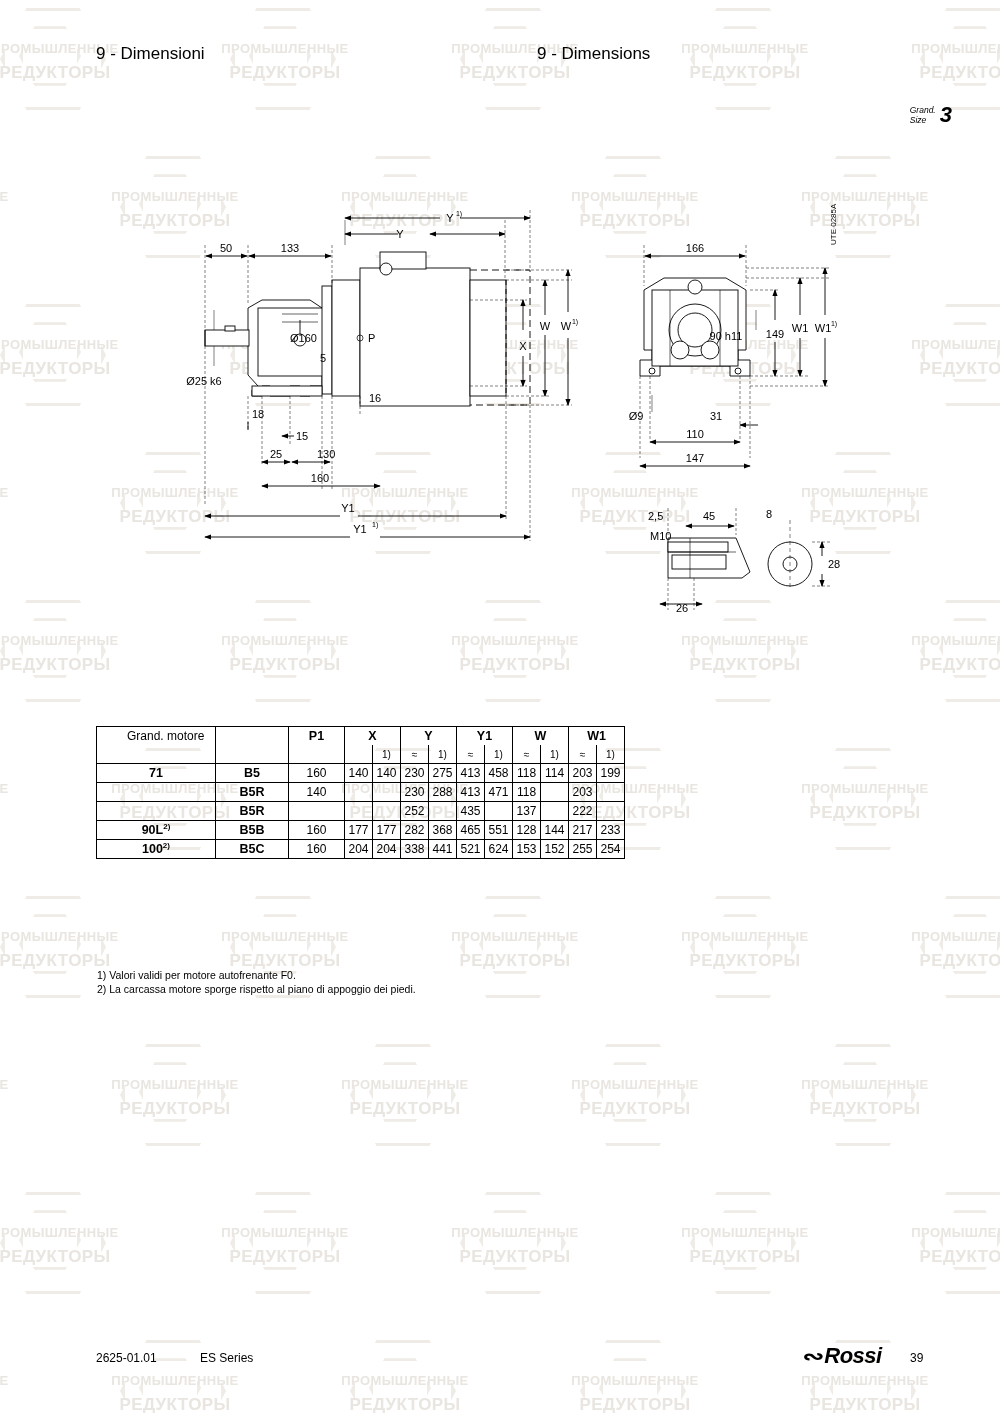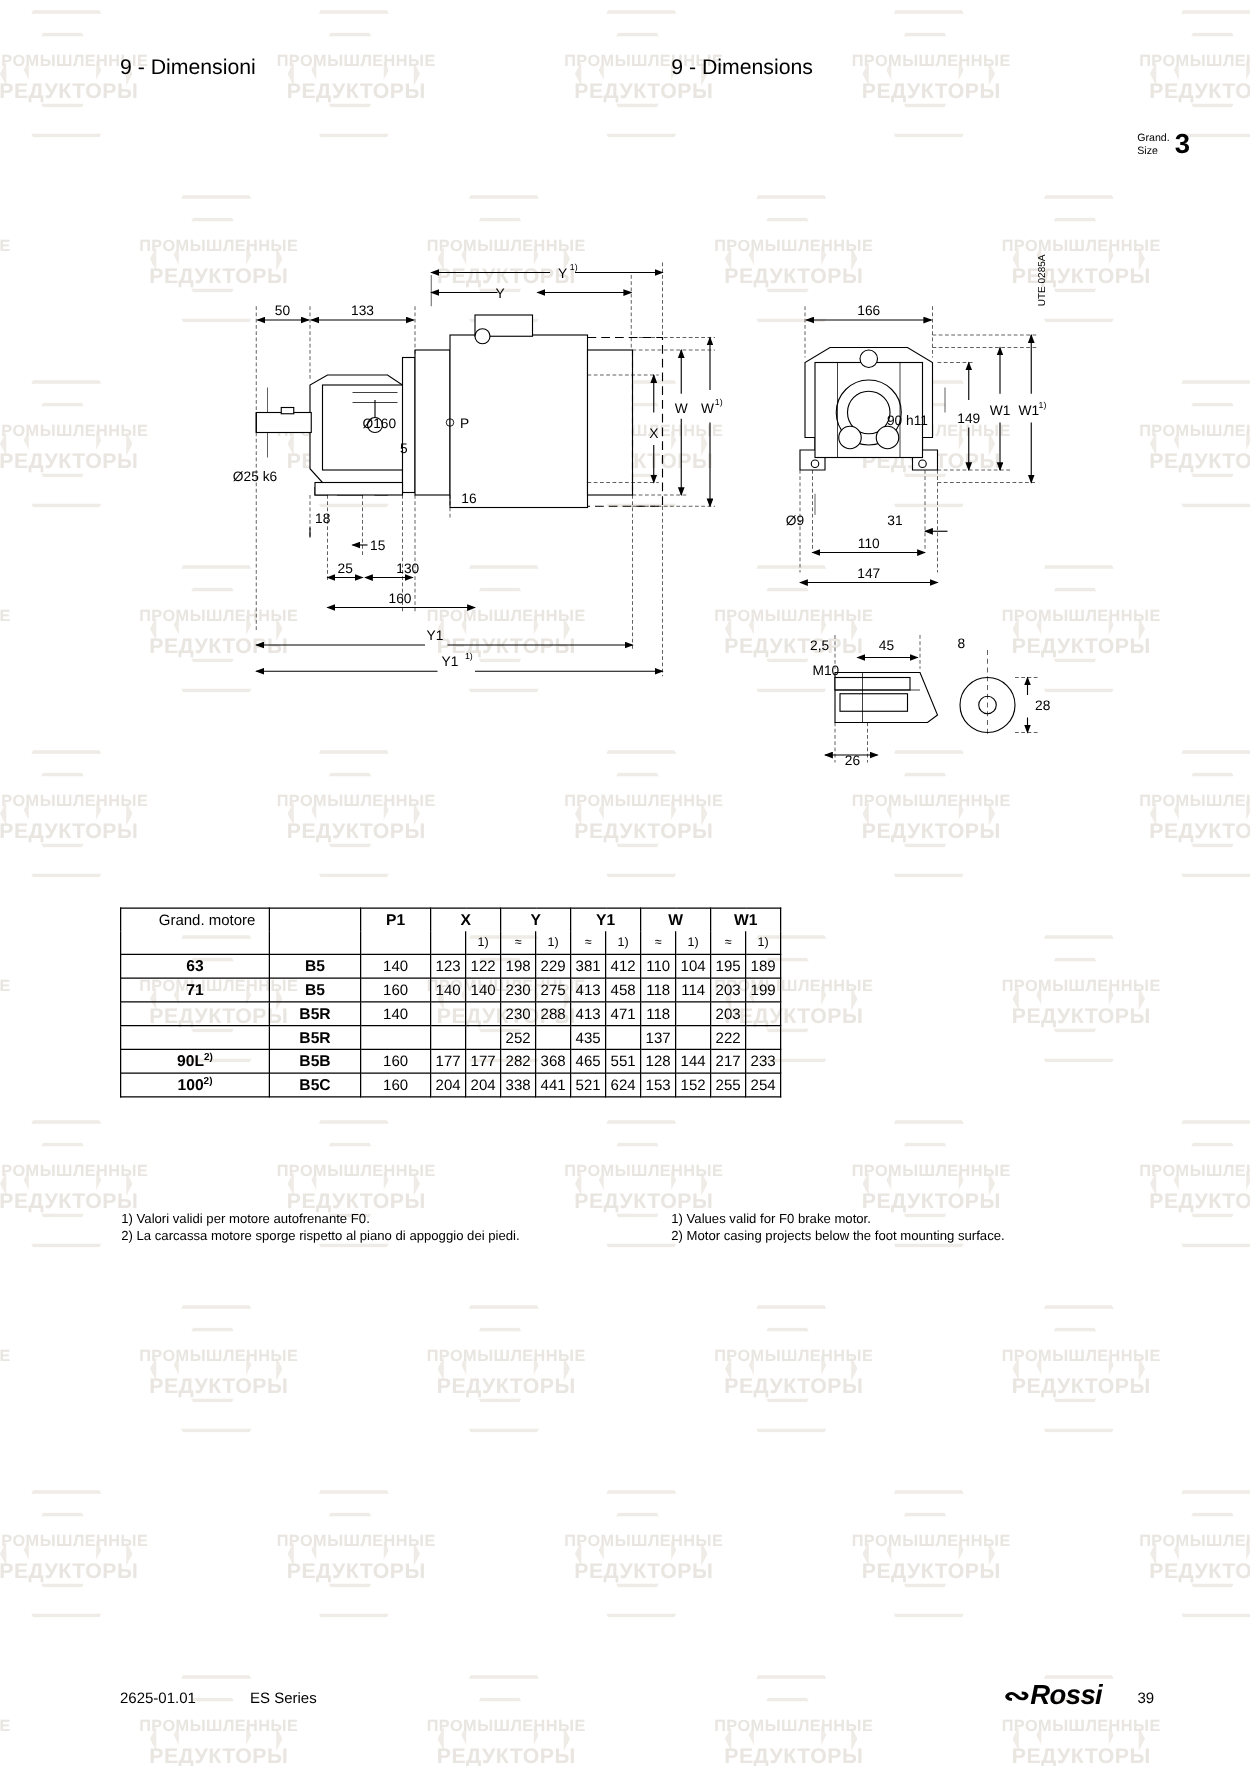--- a/index.html
+++ b/index.html
@@ -75,20 +75,21 @@
   .hdr-en {
     position: absolute;
     left: 537px; top: 44px;
     font-size: 17px;
     text-align: right;
   }
   .size-box {
     position: absolute;
     right: 48px; top: 104px;
     text-align: right;
+    font-style: italic;
   }
   .size-lbl {
     font-size: 8.5px;
     line-height: 1.15;
     display: block;
     text-align: left;
   }
   .size-box .grp {
     display: inline-block;
     vertical-align: bottom;
@@ -699,35 +700,20 @@
         <td class="hdrnote">1)</td>
         <td class="hdrnote">≈</td>
         <td class="hdrnote">1)</td>
         <td class="hdrnote">≈</td>
         <td class="hdrnote">1)</td>
         <td class="hdrnote">≈</td>
         <td class="hdrnote">1)</td>
       </tr>
     </thead>
     <tbody id="tbody">
-        <tr>
-          <td class="rowname">63</td>
-          <td class="rowvar">B5</td>
-          <td>140</td>
-          <td>123</td>
-          <td>122</td>
-          <td>198</td>
-          <td>229</td>
-          <td>381</td>
-          <td>412</td>
-          <td>110</td>
-          <td>104</td>
-          <td>195</td>
-          <td>189</td>
-        </tr>
         <tr>
           <td class="rowname">71</td>
           <td class="rowvar">B5</td>
           <td>160</td>
           <td>140</td>
           <td>140</td>
           <td>230</td>
           <td>275</td>
           <td>413</td>
           <td>458</td>
@@ -796,23 +782,19 @@
           <td>255</td>
           <td>254</td>
         </tr>
       </tbody>
   </table>
 
   <div class="fn" id="fn-it">
     <div>1) Valori validi per motore autofrenante F0.</div>
     <div>2) La carcassa motore sporge rispetto al piano di appoggio dei piedi.</div>
   </div>
-  <div class="fn" id="fn-en">
-    <div>1) Values valid for F0 brake motor.</div>
-    <div>2) Motor casing projects below the foot mounting surface.</div>
-  </div>
 
   <div id="footer-code">2625-01.01</div>
   <div id="footer-series">ES Series</div>
   <div id="footer-logo"><span class="mark">∾</span><span>Rossi</span></div>
   <div id="footer-page">39</div>
 
 </div>
 
 </body></html>

